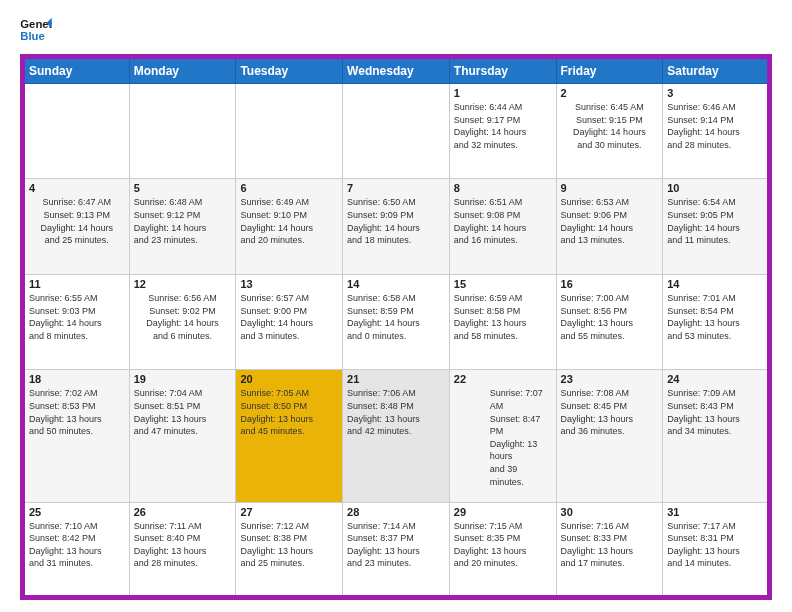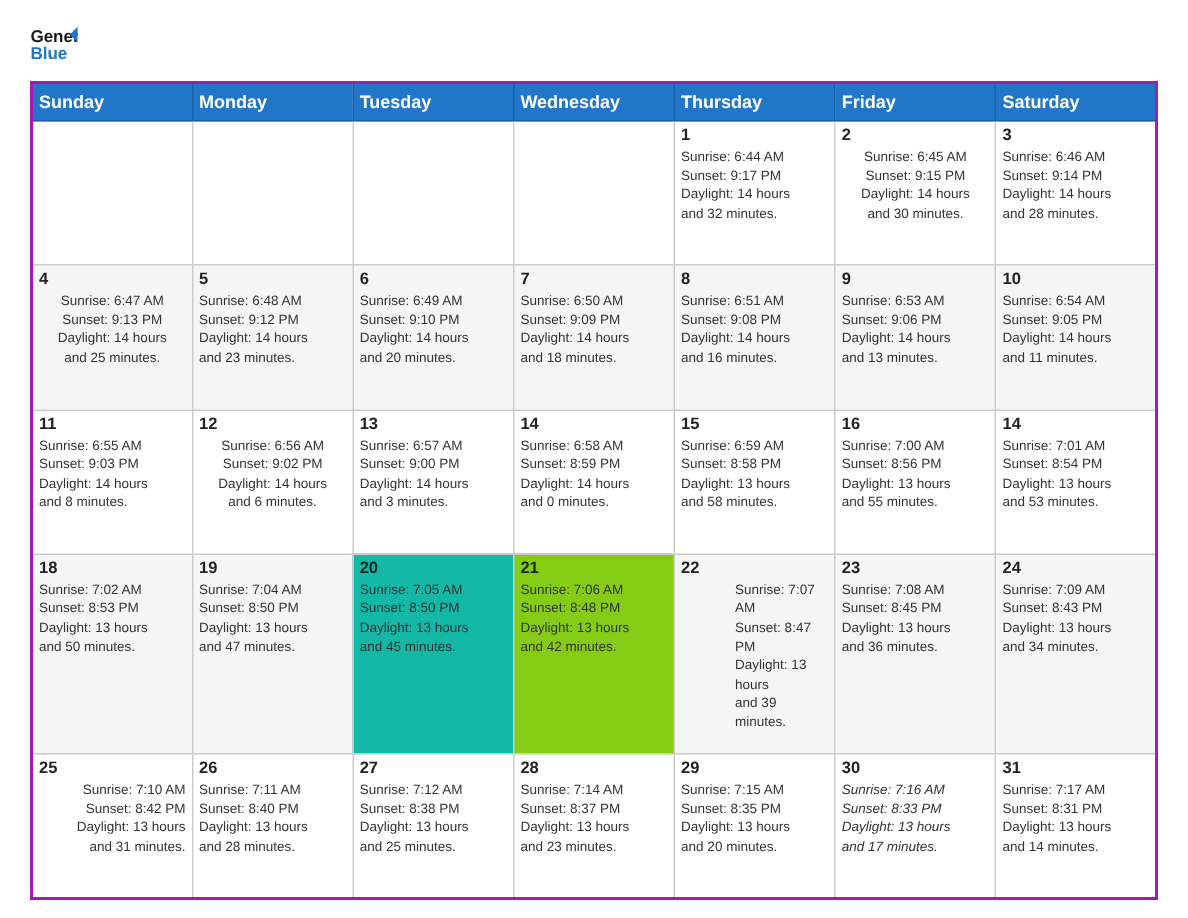--- a/index.html
+++ b/index.html
@@ -41,21 +41,21 @@
       color: #1a1a1a;
       line-height: 1.1;
     }
     .location {
       font-size: 14px;
       color: #444;
       margin-top: 2px;
     }
     .calendar {
       flex: 1;
-      border: 2px solid #a21caf;
+      border: 5px solid #a21caf;
       border-collapse: collapse;
       width: 100%;
       table-layout: fixed;
     }
     .calendar th {
       background: #2176c7;
       color: #fff;
       font-size: 12px;
       font-weight: bold;
       padding: 5px 4px;
@@ -253,32 +253,32 @@
           <td style="background: rgb(245, 245, 245);">
             <span class="day-num">18</span>
             <div class="day-info" style="white-space: pre-line;">Sunrise: 7:02 AM
 Sunset: 8:53 PM
 Daylight: 13 hours
 and 50 minutes.</div>
           </td>
           <td style="background: rgb(245, 245, 245);">
             <span class="day-num">19</span>
             <div class="day-info" style="white-space: pre-line;">Sunrise: 7:04 AM
-Sunset: 8:50 PM
+Sunset: 8:51 PM
 Daylight: 13 hours
 and 47 minutes.</div>
           </td>
-          <td style="background: #14b8a6;">
+          <td style="background: #eab308;">
             <span class="day-num">20</span>
             <div class="day-info" style="white-space: pre-line;">Sunrise: 7:05 AM
 Sunset: 8:50 PM
 Daylight: 13 hours
 and 45 minutes.</div>
           </td>
-          <td style="background: #84cc16;">
+          <td style="background: #e5e5e5;">
             <span class="day-num">21</span>
             <div class="day-info" style="white-space: pre-line;">Sunrise: 7:06 AM
 Sunset: 8:48 PM
 Daylight: 13 hours
 and 42 minutes.</div>
           </td>
           <td style="background: rgb(245, 245, 245);">
             <span class="day-num">22</span>
             <div class="day-info" style="white-space: pre-line; margin-left: 36px;">Sunrise: 7:07 AM
 Sunset: 8:47 PM
@@ -296,21 +296,21 @@
             <span class="day-num">24</span>
             <div class="day-info" style="white-space: pre-line;">Sunrise: 7:09 AM
 Sunset: 8:43 PM
 Daylight: 13 hours
 and 34 minutes.</div>
           </td>
         </tr>
         <tr>
           <td>
             <span class="day-num">25</span>
-            <div class="day-info" style="white-space: pre-line; text-align: right;">Sunrise: 7:10 AM
+            <div class="day-info" style="white-space: pre-line;">Sunrise: 7:10 AM
 Sunset: 8:42 PM
 Daylight: 13 hours
 and 31 minutes.</div>
           </td>
           <td>
             <span class="day-num">26</span>
             <div class="day-info" style="white-space: pre-line;">Sunrise: 7:11 AM
 Sunset: 8:40 PM
 Daylight: 13 hours
 and 28 minutes.</div>
@@ -331,21 +331,21 @@
           </td>
           <td>
             <span class="day-num">29</span>
             <div class="day-info" style="white-space: pre-line;">Sunrise: 7:15 AM
 Sunset: 8:35 PM
 Daylight: 13 hours
 and 20 minutes.</div>
           </td>
           <td>
             <span class="day-num">30</span>
-            <div class="day-info" style="white-space: pre-line; font-style: italic;">Sunrise: 7:16 AM
+            <div class="day-info" style="white-space: pre-line;">Sunrise: 7:16 AM
 Sunset: 8:33 PM
 Daylight: 13 hours
 and 17 minutes.</div>
           </td>
           <td>
             <span class="day-num">31</span>
             <div class="day-info" style="white-space: pre-line;">Sunrise: 7:17 AM
 Sunset: 8:31 PM
 Daylight: 13 hours
 and 14 minutes.</div>

